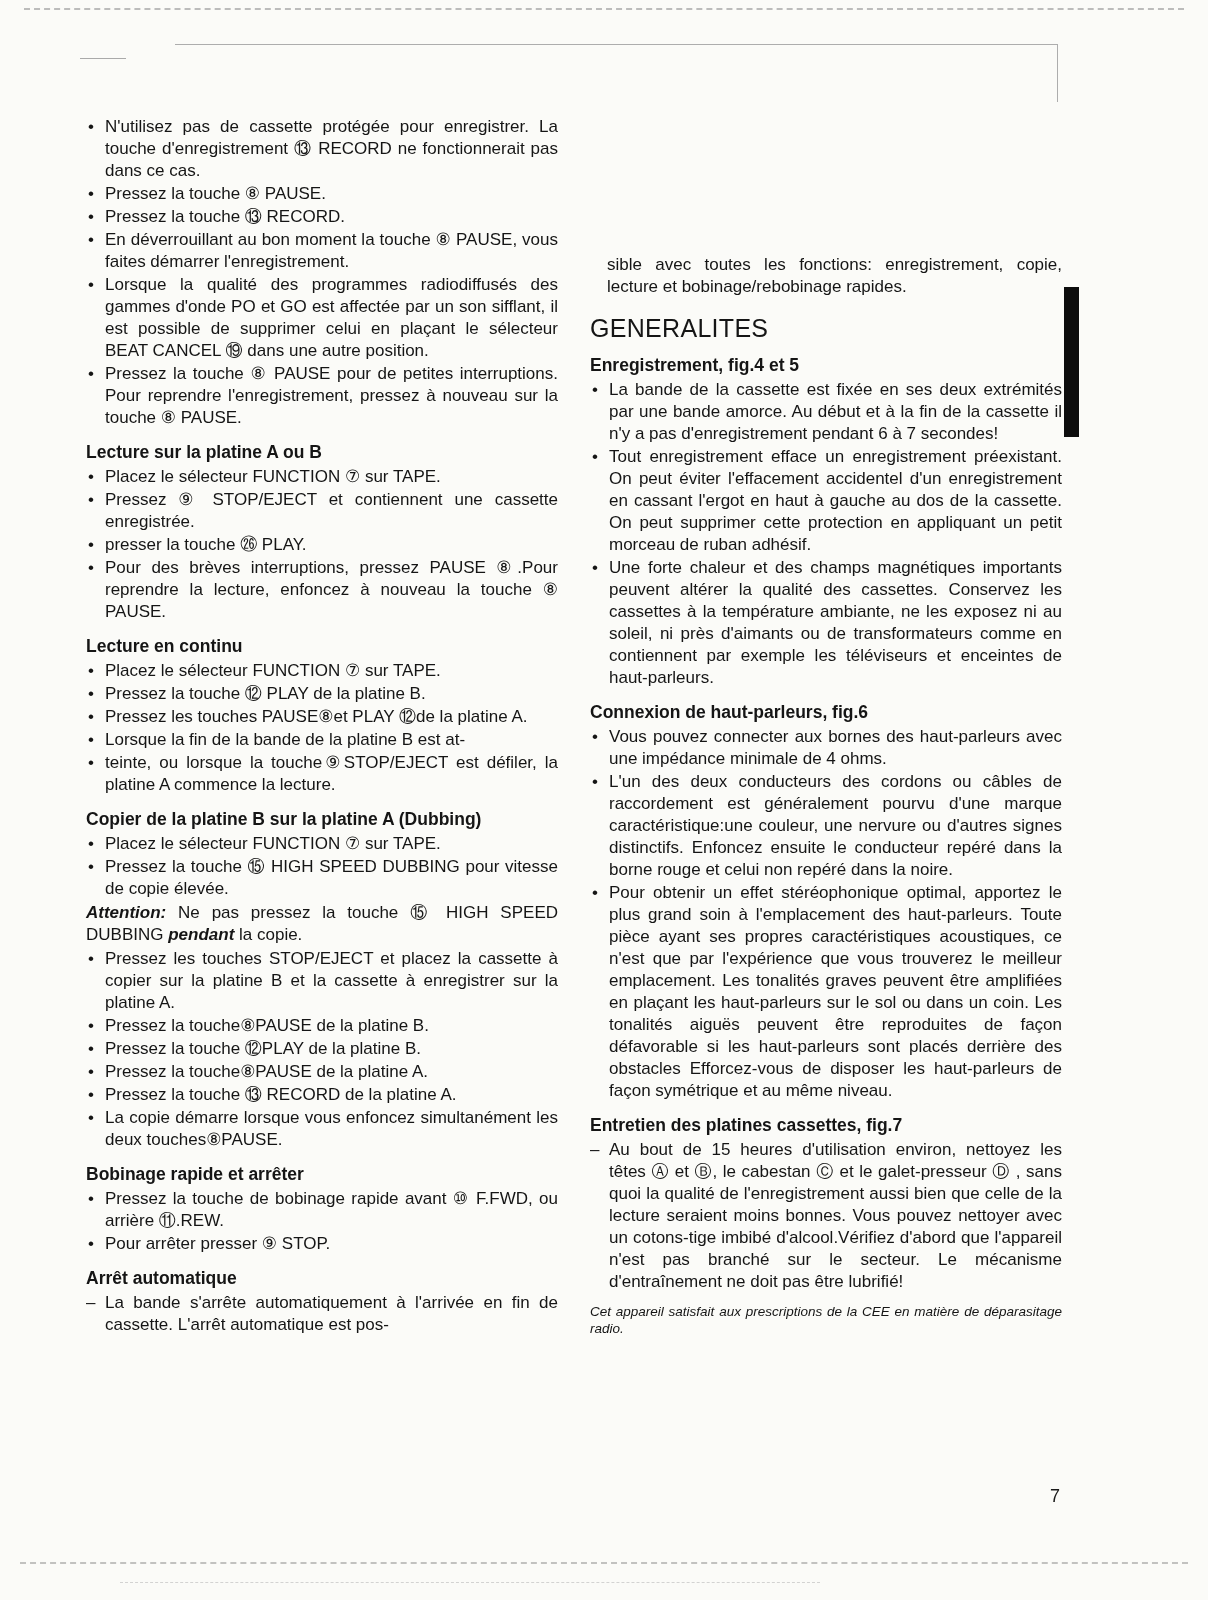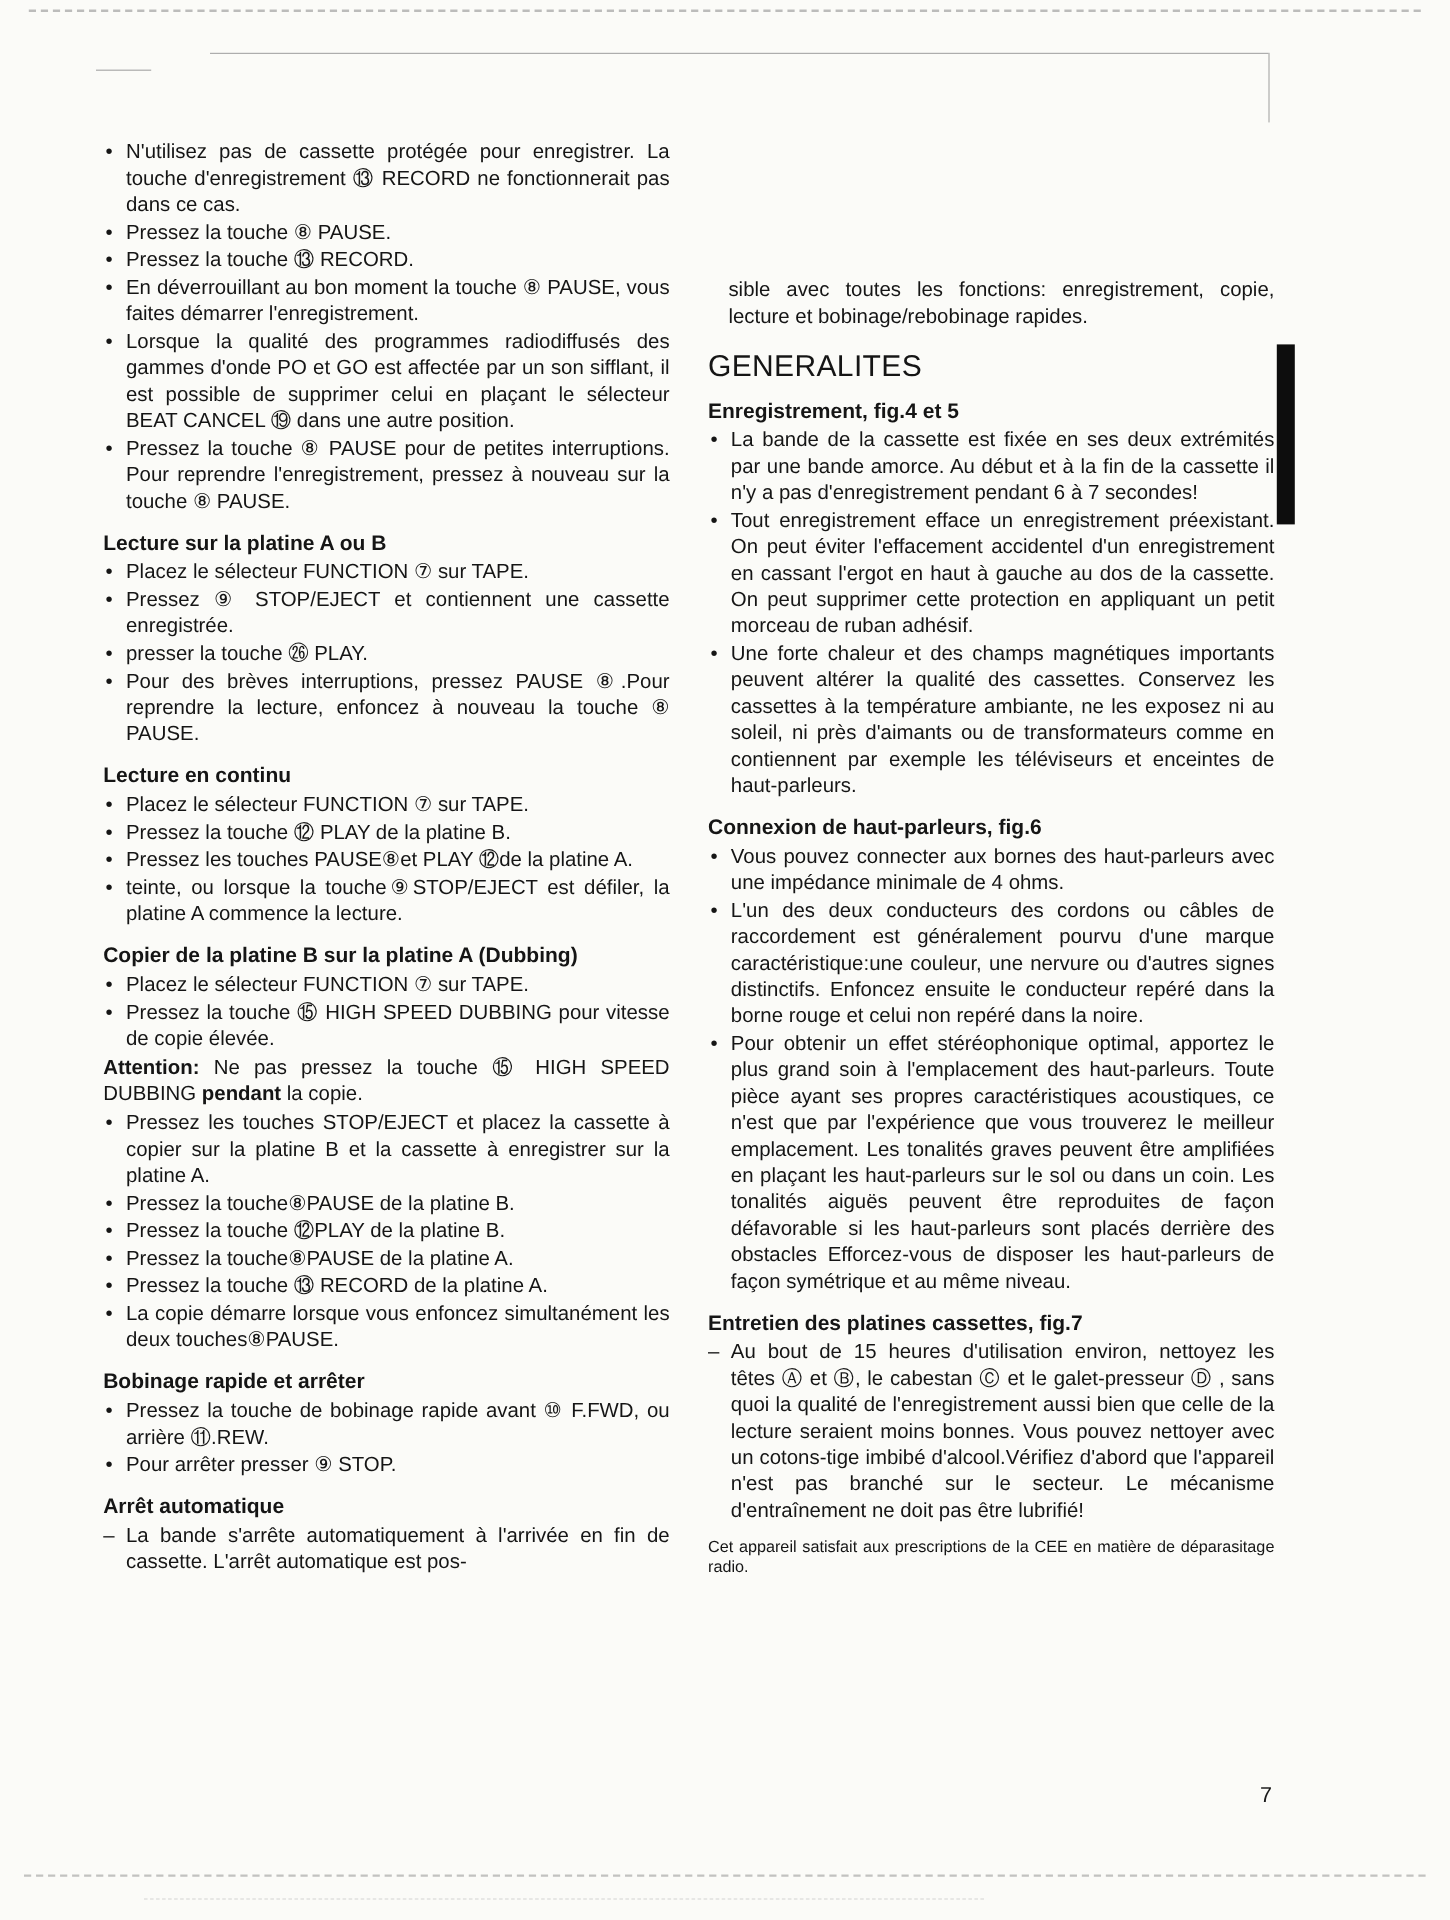--- a/index.html
+++ b/index.html
@@ -58,26 +58,27 @@
     line-height:22px;
     text-align:justify;
     padding-left:17px;
   }
   p.attention {
     font-size:17px;
     line-height:22px;
     text-align:justify;
     margin:2px 0;
   }
-  .bi { font-weight:bold; }
+  .bi { font-weight:bold; font-style:italic; }
   p.footnote {
     font-size:13.5px;
     line-height:17px;
     margin-top:10px;
     text-align:justify;
+    font-style:italic;
   }
   .page-number {
     position:absolute;
     top:1486px;
     right:148px;
     font-size:18px;
     color:#1a1a1a;
   }
   
   .thumb-mark {
@@ -128,20 +129,21 @@
       <li>Pressez ⑨ STOP/EJECT et contiennent une cassette enregistrée.</li>
       <li>presser la touche ㉖ PLAY.</li>
       <li>Pour des brèves interruptions, pressez PAUSE ⑧.Pour reprendre la lecture, enfoncez à nouveau la touche ⑧ PAUSE.</li>
     </ul>
 
     <h3>Lecture en continu</h3>
     <ul class="bullets">
       <li>Placez le sélecteur FUNCTION ⑦ sur TAPE.</li>
       <li>Pressez la touche ⑫ PLAY de la platine B.</li>
       <li>Pressez les touches PAUSE⑧et PLAY ⑫de la platine A.</li>
+      <li>Lorsque la fin de la bande de la platine B est at-</li>
       <li>teinte, ou lorsque la touche⑨STOP/EJECT est défiler, la platine A commence la lecture.</li>
     </ul>
 
     <h3>Copier de la platine B sur la platine A (Dubbing)</h3>
     <ul class="bullets">
       <li>Placez le sélecteur FUNCTION ⑦ sur TAPE.</li>
       <li>Pressez la touche ⑮ HIGH SPEED DUBBING pour vitesse de copie élevée.</li>
     </ul>
     <p class="attention"><span class="bi">Attention:</span><span> Ne pas pressez la touche ⑮ HIGH SPEED DUBBING </span><span class="bi">pendant</span><span> la copie.</span></p>
     <ul class="bullets">

